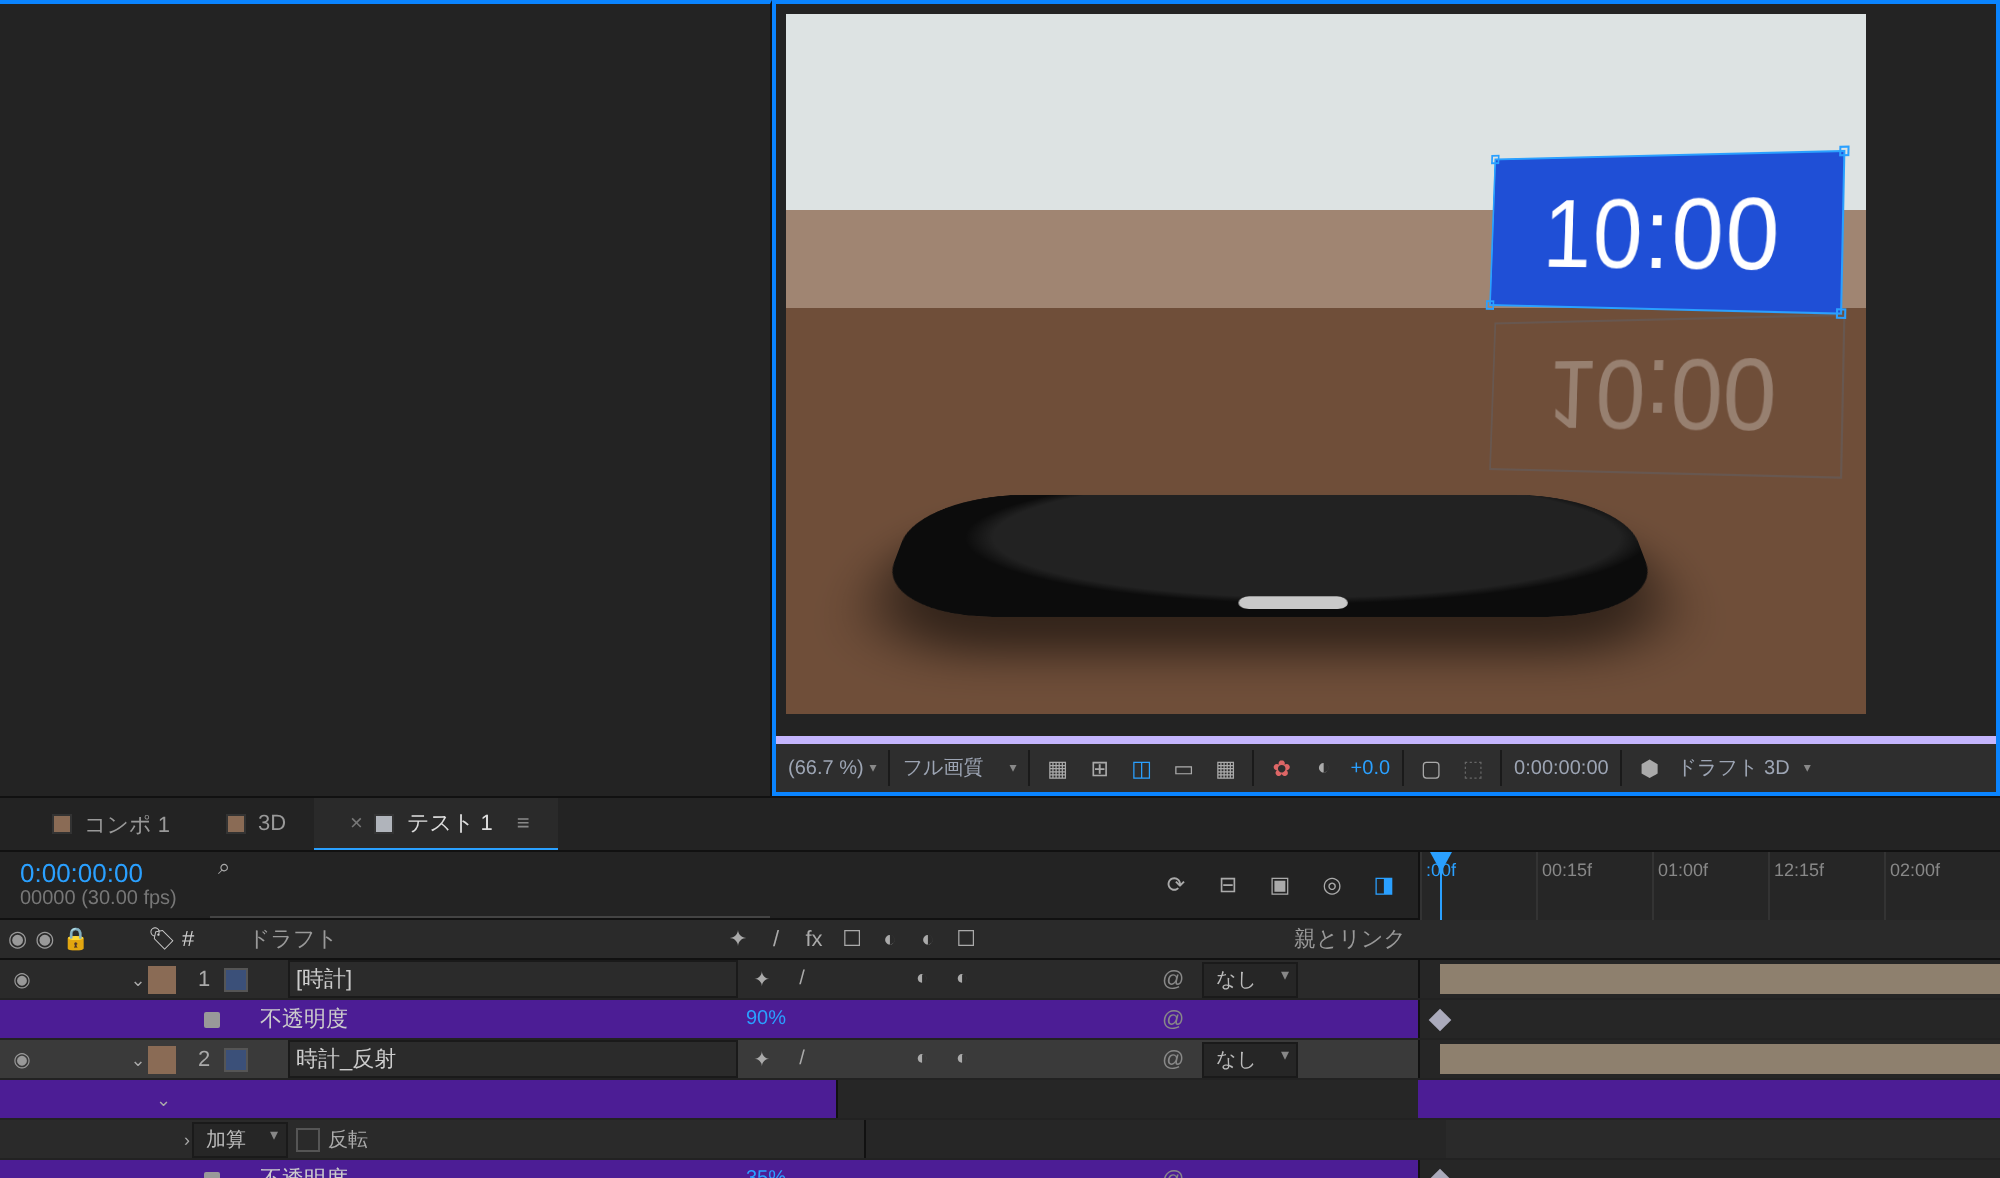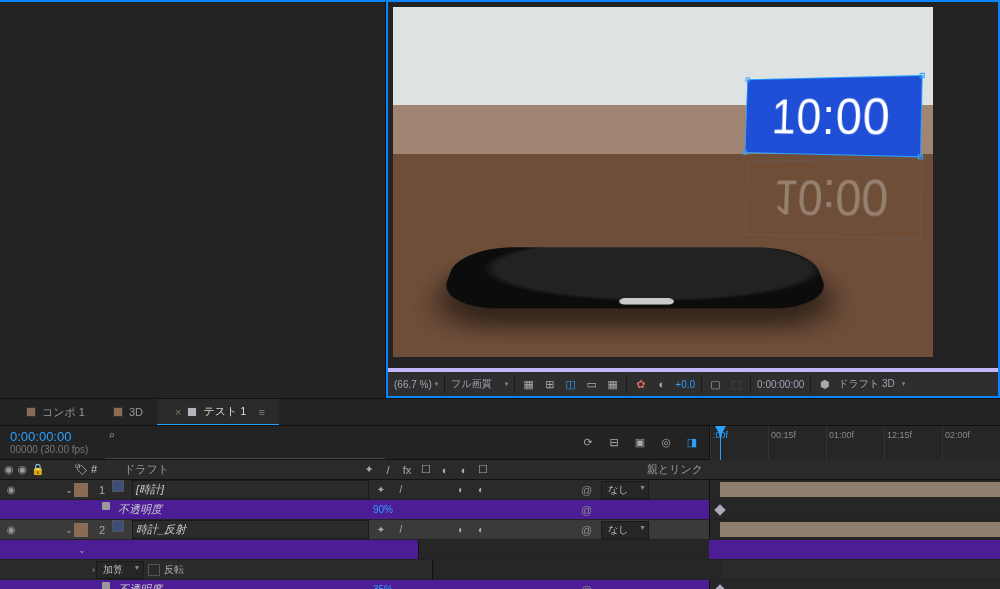--- a/index.html
+++ b/index.html
@@ -58,21 +58,21 @@
 .cols-tl { width:291px; background:#262626; border-left:1px solid #111; }
 
 .row { height:20px; display:flex; align-items:center; background:#4c1d95; border-bottom:1px solid #222; }
 .row.odd { background:#2a2a2a; }
 .row.sel { background:#3a3a3a; }
 .cell-toggle { width:64px; display:flex; gap:3px; padding-left:4px; }
 .eye,.lock,.dot { width:14px; height:14px; display:flex; align-items:center; justify-content:center; color:#999; font-size:10px; }
 .cell-tag { width:14px; height:14px; background:#8a6b55; margin-right:6px; }
 .cell-idx { width:16px; color:#aaa; text-align:center; }
 .tw { width:10px; color:#aaa; text-align:center; font-size:9px; }
-.cell-label { display:flex; gap:8px; flex:1; padding-left:2px;font-style:italic; }
+.cell-label { display:flex; align-items:center; gap:20px; flex:1; padding-left:2px; }
 .layer-ico { width:12px; height:12px; border:1px solid #555; background:#3b5079; }
 .mask-ico { width:12px; height:12px; background:#334b9e; }
 .label-field { padding:1px 3px; flex:1; }
 .label-field.boxed { background:#2b2b2b; border:1px solid #1a1a1a; }
 .stop-ico { width:8px; height:8px; background:#999; border-radius:1px; }
 .cell-mid { width:208px; display:flex; align-items:center; gap:4px; padding-left:4px; font-size:10px; color:#aaa; }
 .sw { width:16px; height:13px; display:flex; align-items:center; justify-content:center; color:#aaa; }
 .cell-parent { width:132px; display:flex; align-items:center; gap:6px; padding-left:4px; }
 .pick { width:14px; color:#888; }
 .dd { background:#262626; border:1px solid #1a1a1a; padding:1px 20px 1px 6px; position:relative; color:#bbb; font-size:10px; }

